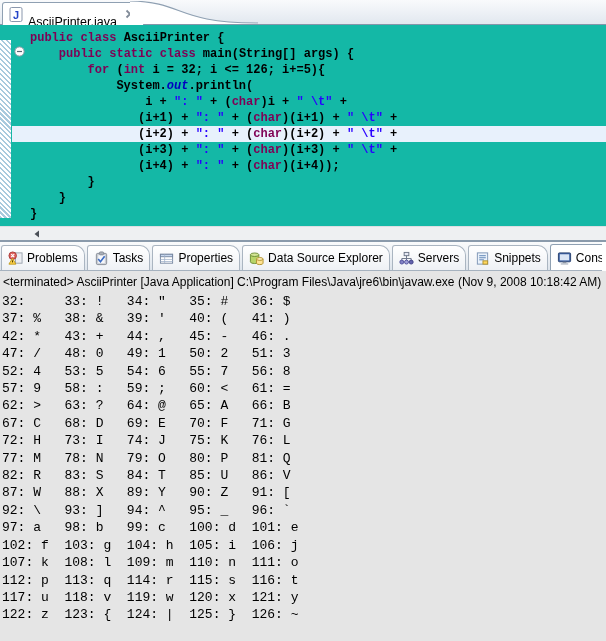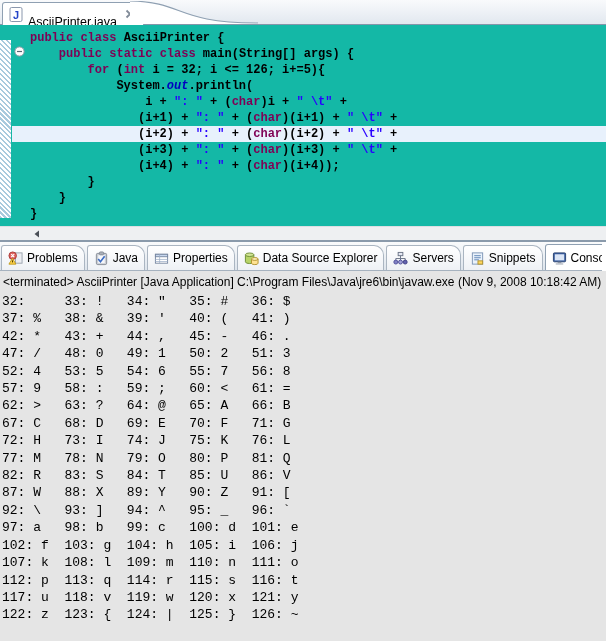--- a/index.html
+++ b/index.html
@@ -120,21 +120,21 @@
       <span>Problems</span>
     </div>
 
     <div class="vtab">
       <svg class="icon" width="15" height="15" viewBox="0 0 16 16">
         <rect x="2.5" y="2.5" width="11" height="12" rx="1.5" fill="#c9cdd4" stroke="#868c96"></rect>
         <rect x="4.5" y="4.5" width="7" height="8.5" fill="#f6f7f9"></rect>
         <rect x="5.8" y="1" width="4.4" height="3" rx="1" fill="#aab0b8" stroke="#868c96"></rect>
         <path d="M4.5 8.5 l2.4 3 l4.4 -6" stroke="#3a6bc4" stroke-width="1.7" fill="none"></path>
       </svg>
-      <span>Java</span>
+      <span>Tasks</span>
     </div>
 
     <div class="vtab">
       <svg class="icon" width="15" height="15" viewBox="0 0 16 16">
         <rect x="1.5" y="3.5" width="13" height="9.5" fill="#fff" stroke="#7787a0"></rect>
         <rect x="1.5" y="3.5" width="13" height="2.6" fill="#c7d7ef" stroke="#7787a0"></rect>
         <path d="M1.5 9 H14.5 M1.5 11.2 H14.5 M6 3.5 V13" stroke="#9fb0c8" stroke-width="0.8"></path>
       </svg>
       <span>Properties</span>
     </div>

